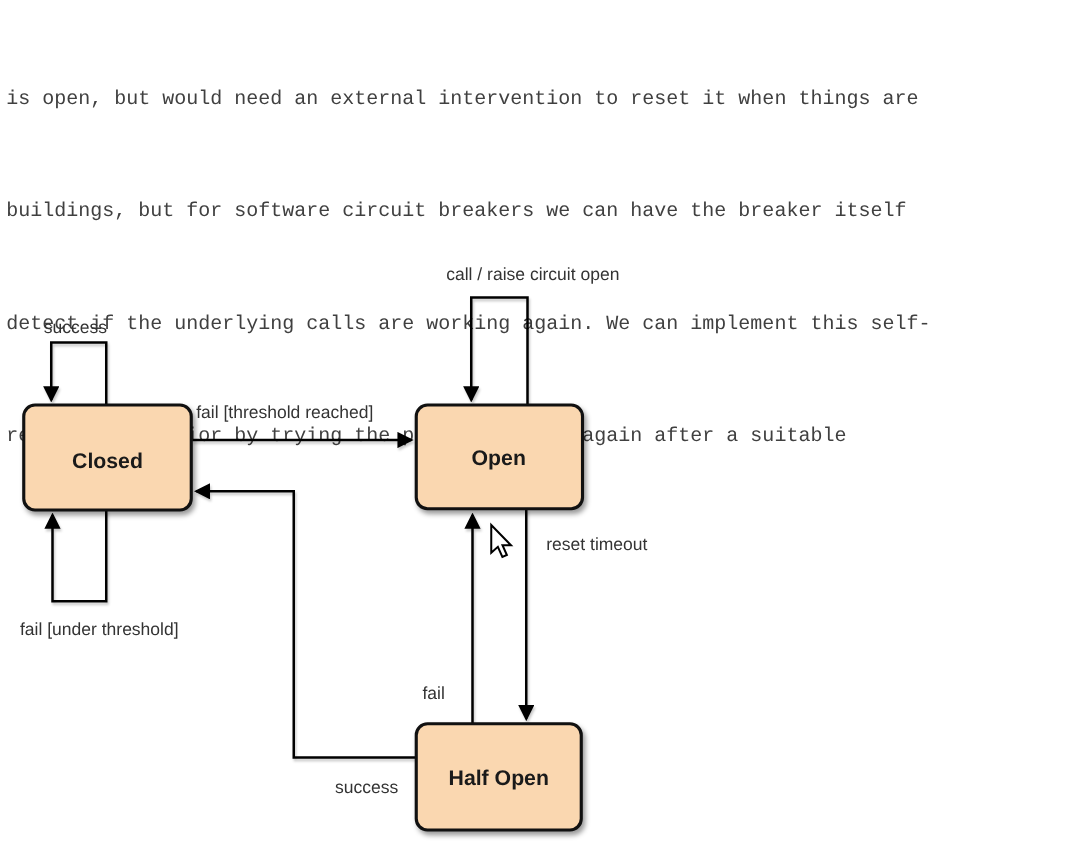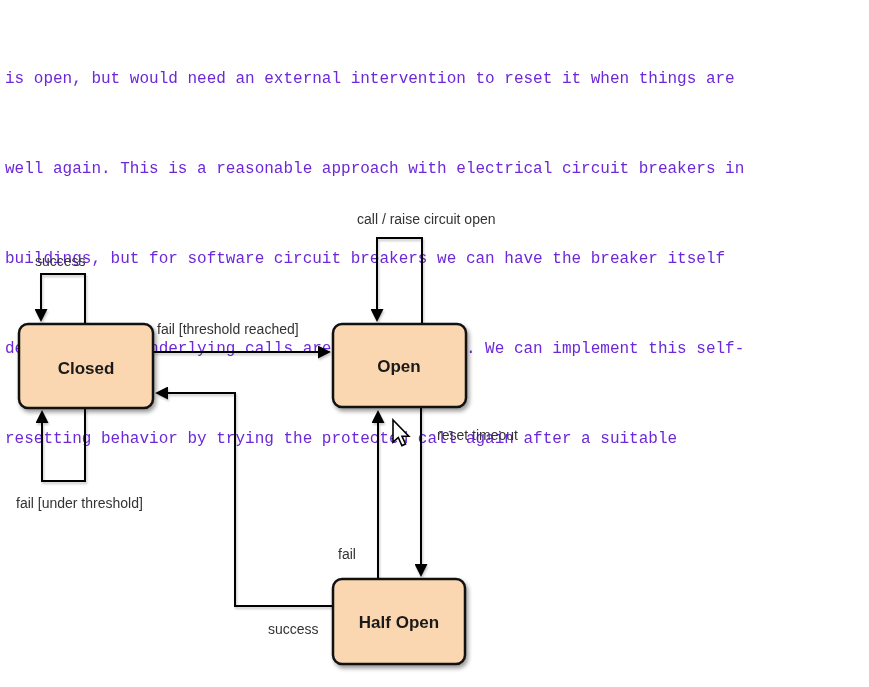--- a/index.html
+++ b/index.html
@@ -15,21 +15,21 @@
     font-family: "Liberation Sans", sans-serif;
   }
   .article-paragraph {
     position: absolute;
     left: 5px;
     top: 4px;
     width: 800px;
     font-family: "Liberation Mono", "DejaVu Sans Mono", monospace;
     font-size: 16px;
     line-height: 30px;
-    color: #6d28d9;
+    color: #404040;
     white-space: pre;
   }
   .diagram-svg {
     position: absolute;
     left: 0;
     top: 0;
     width: 869px;
     height: 687px;
   }
   .state-box {
@@ -61,21 +61,20 @@
     fill: #ffffff;
     stroke: #000000;
     stroke-width: 1.6;
   }
 </style>
 </head>
 <body>
 
 <div class="article-paragraph">
   <div>is open, but would need an external intervention to reset it when things are</div>
-  <div>well again. This is a reasonable approach with electrical circuit breakers in</div>
   <div>buildings, but for software circuit breakers we can have the breaker itself</div>
   <div>detect if the underlying calls are working again. We can implement this self-</div>
   <div>resetting behavior by trying the protected call again after a suitable</div>
 </div>
 
 <svg class="diagram-svg" viewBox="0 0 869 687" xmlns="http://www.w3.org/2000/svg">
   <defs>
     <marker id="arrowhead" viewBox="0 0 10 10" refX="8.5" refY="5" markerWidth="6.5" markerHeight="6.5" orient="auto-start-reverse">
       <path d="M 0 0 L 10 5 L 0 10 z" fill="#000000"></path>
     </marker>

